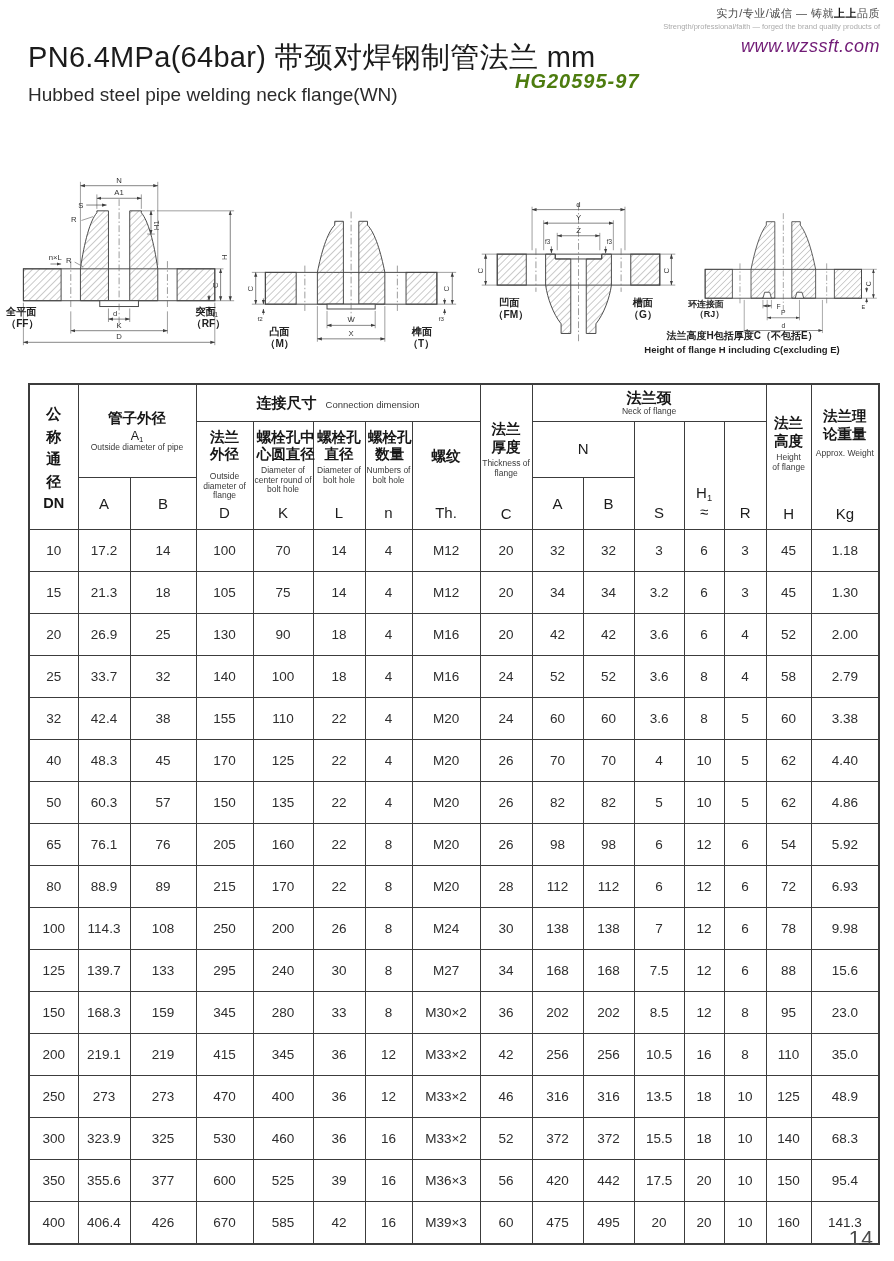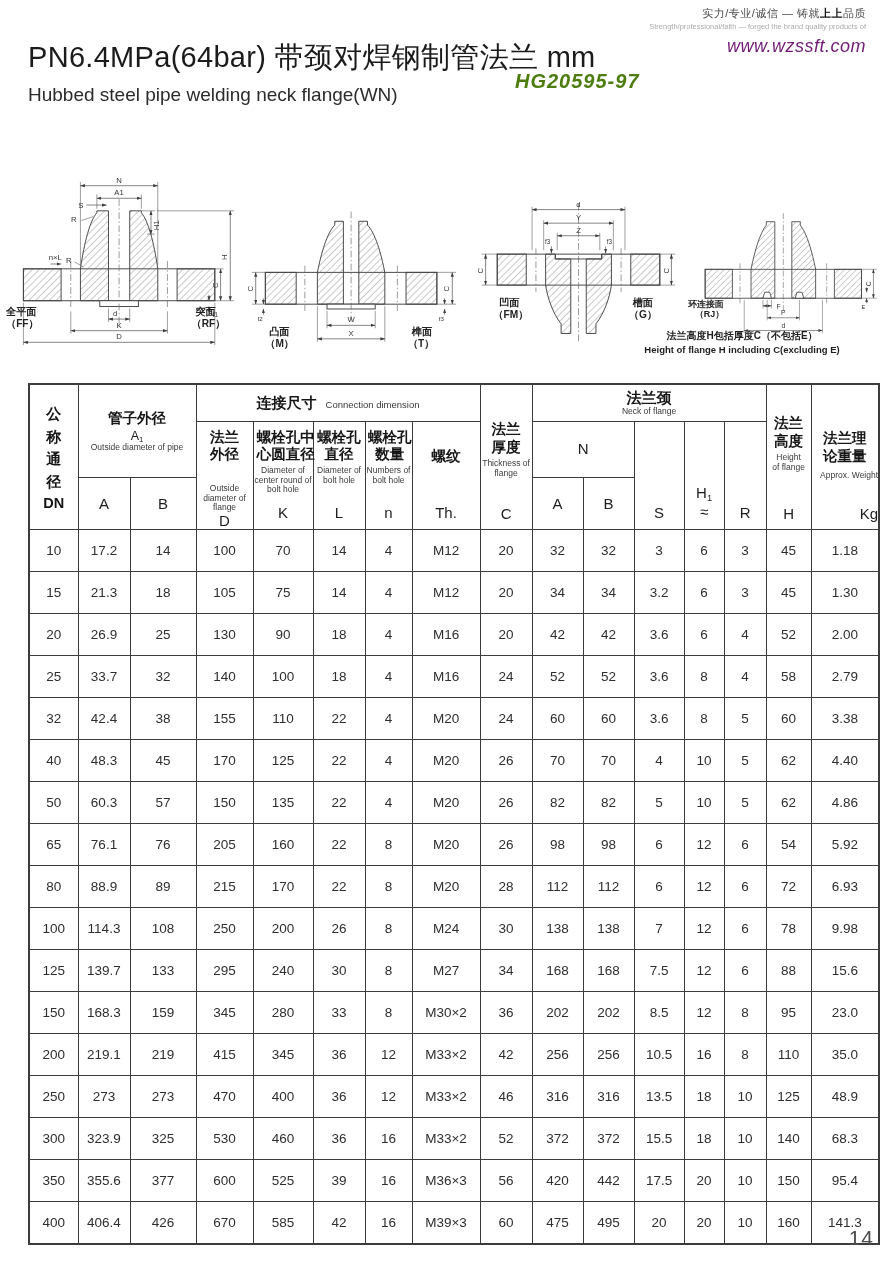--- a/index.html
+++ b/index.html
@@ -1,20 +1,20 @@
 <!DOCTYPE html>
 <html><head>
 <meta charset="utf-8">
 <style>
   html,body{margin:0;padding:0;background:#ffffff;}
   body{font-family:"Liberation Sans","DejaVu Sans",sans-serif;color:#2f2f2f;}
   .page{position:relative;width:894px;height:1261px;background:#fff;overflow:hidden;}
 
   
-  .brand{position:absolute;top:7px;right:28px;text-align:right;line-height:1.25;}
+  .brand{position:absolute;top:7px;right:14px;text-align:right;line-height:1.25;}
   .brand .zhline{font-size:11px;color:#4a4a4a;letter-spacing:.5px;}
   .brand .zhline .bb{font-weight:bold;color:#111;}
   .brand .enline{font-size:7.5px;color:#ababab;margin-top:1px;}
   .brand .url{font-size:18px;font-style:italic;color:#701a75;margin-top:4px;letter-spacing:.5px;}
 
   
   .title{position:absolute;left:28px;top:38px;font-size:29px;font-weight:500;color:#1b1b1b;letter-spacing:.3px;}
   .subtitle{position:absolute;left:28px;top:84px;font-size:19px;font-weight:500;color:#2b2b2b;}
   .standard{position:absolute;left:515px;top:70px;font-size:20px;font-weight:bold;font-style:italic;color:#4d7c0f;letter-spacing:1px;}
 
@@ -326,32 +326,32 @@
           <div class="en">Neck of flange</div>
         </th>
         <th rowspan="3">
           <div class="fill h144" style="padding-top:30px;">
             <div class="zh zhw2">法兰高度</div>
             <div class="en" style="margin-top:3px;width:34px;">Height of flange</div>
             <div class="letter bottom">H</div>
           </div>
         </th>
         <th rowspan="3">
-          <div class="fill h144" style="padding-top:45px;align-items:flex-end;">
+          <div class="fill h144" style="padding-top:23px;">
             <div class="zh zhw3">法兰理论重量</div>
             <div class="en" style="margin-top:6px;">Approx. Weight</div>
             <div class="letter bottom">Kg</div>
           </div>
         </th>
       </tr>
       <tr class="hr2">
         <th rowspan="2">
           <div class="fill h107" style="padding-top:7px;">
             <div class="zh zhw2">法兰外径</div>
-            <div class="en" style="margin-top:20px;">Outside diameter of flange</div>
+            <div class="en" style="margin-top:8px;">Outside diameter of flange</div>
             <div class="letter bottom">D</div>
           </div>
         </th>
         <th rowspan="2">
           <div class="fill h107" style="padding-top:7px;">
             <div class="zh zhw4">螺栓孔中心圆直径</div>
             <div class="en" style="margin-top:2px;">Diameter of center round of bolt hole</div>
             <div class="letter bottom">K</div>
           </div>
         </th>

